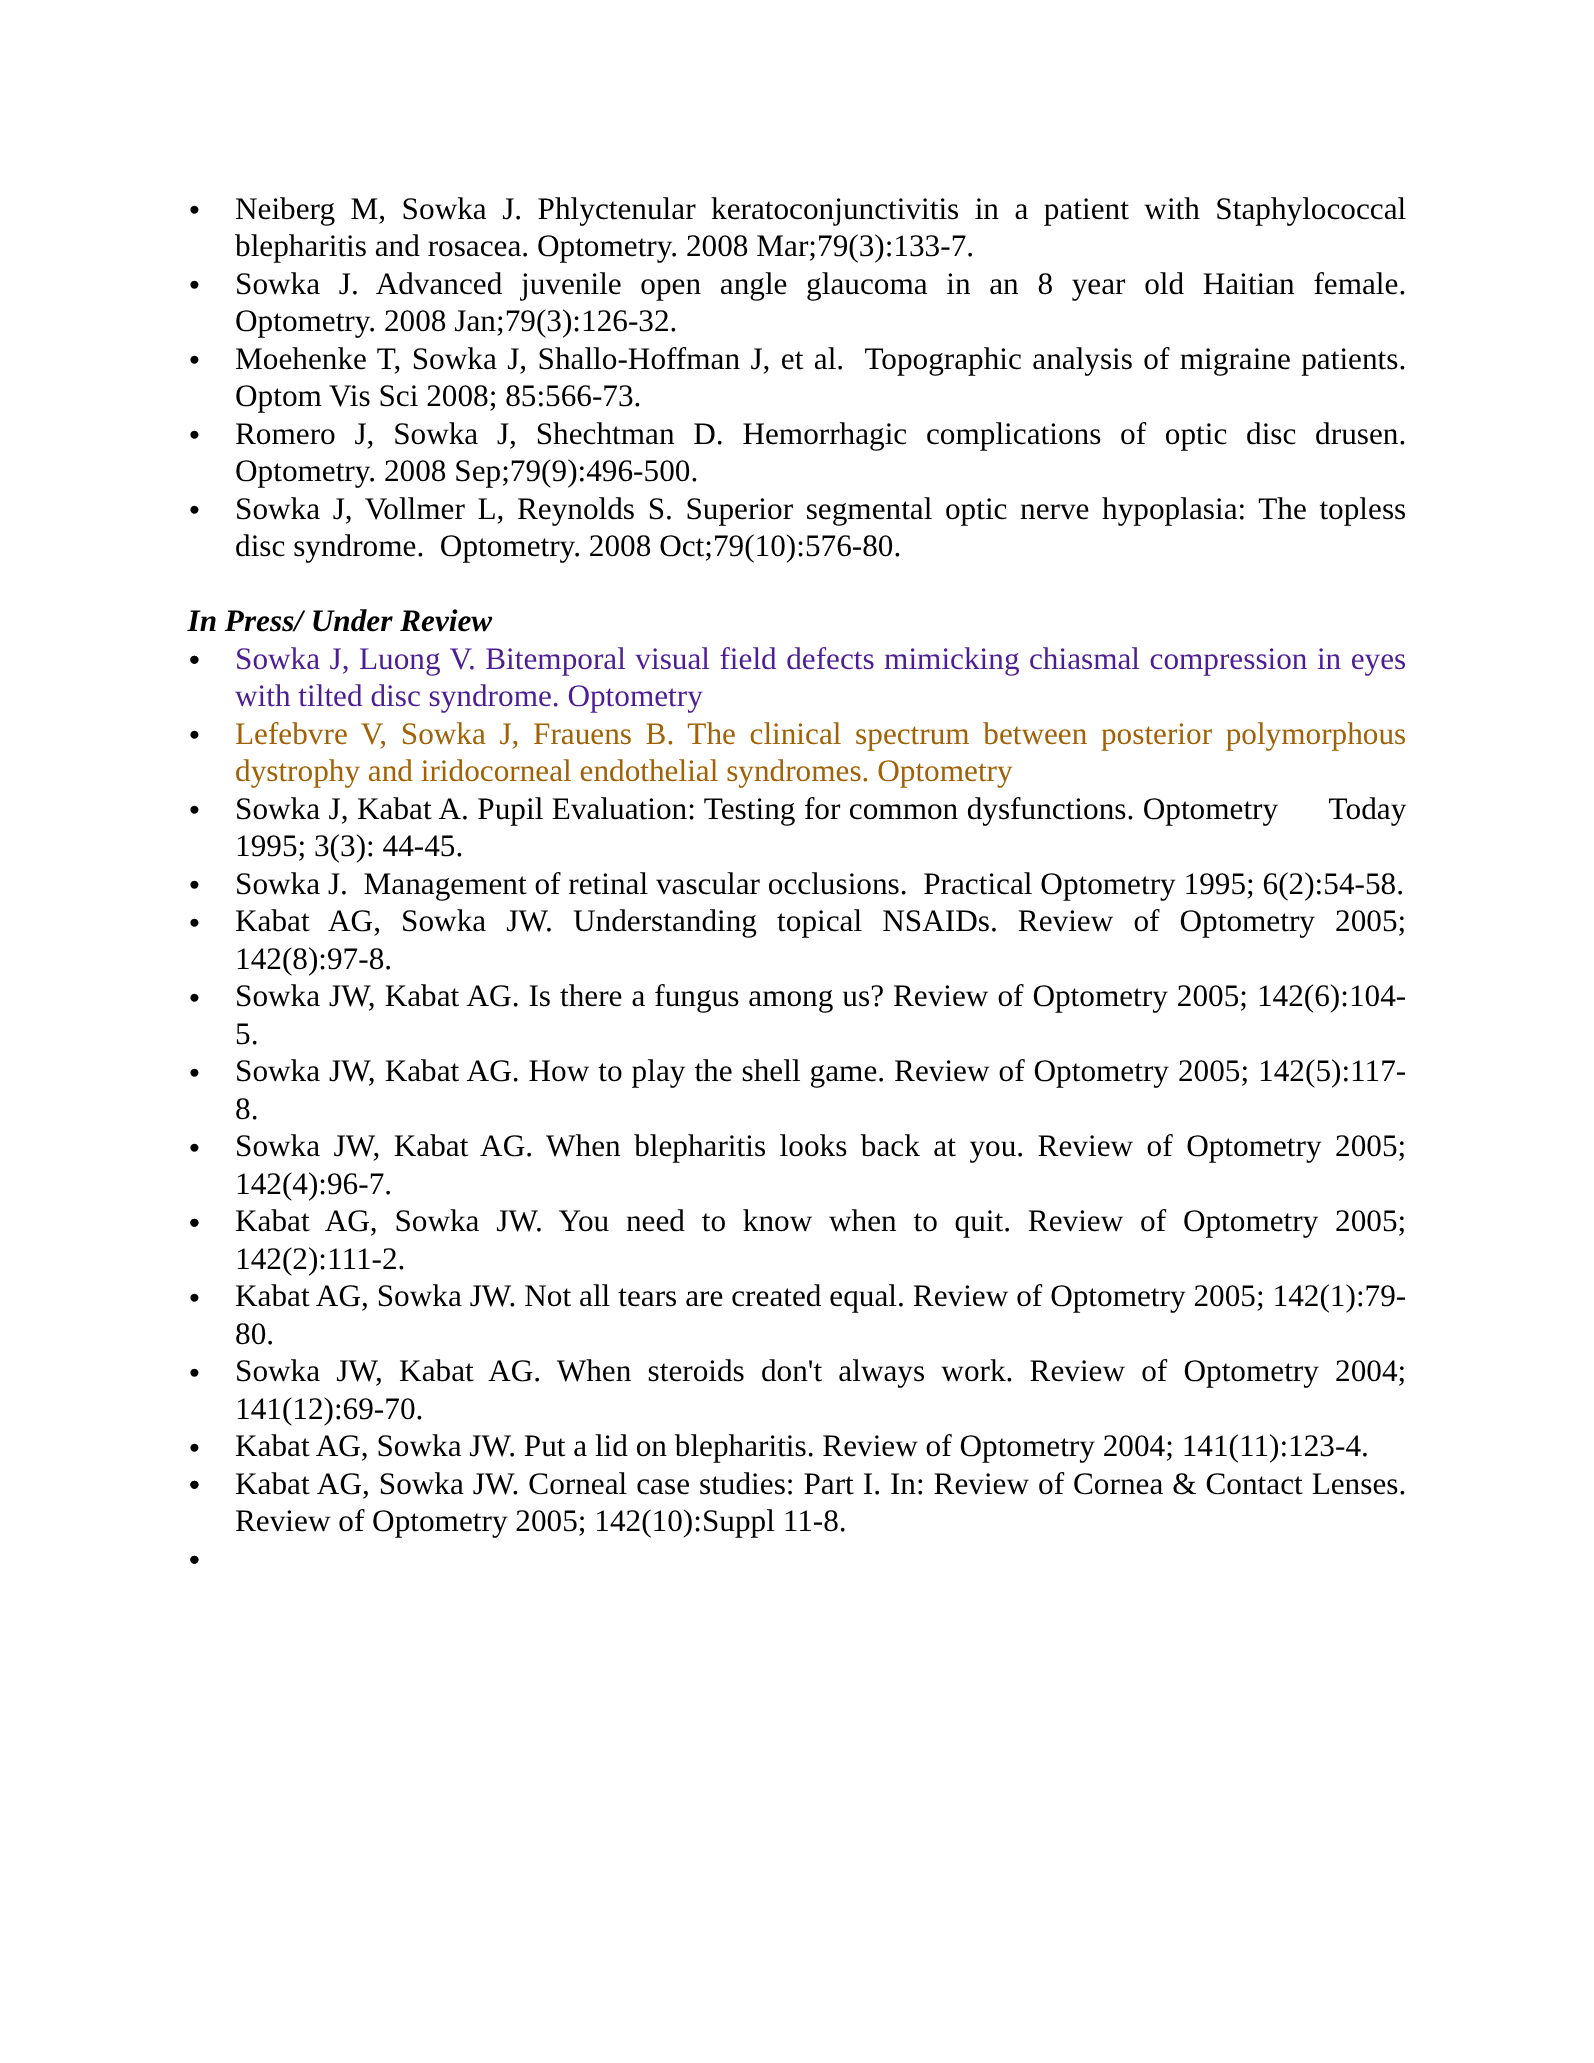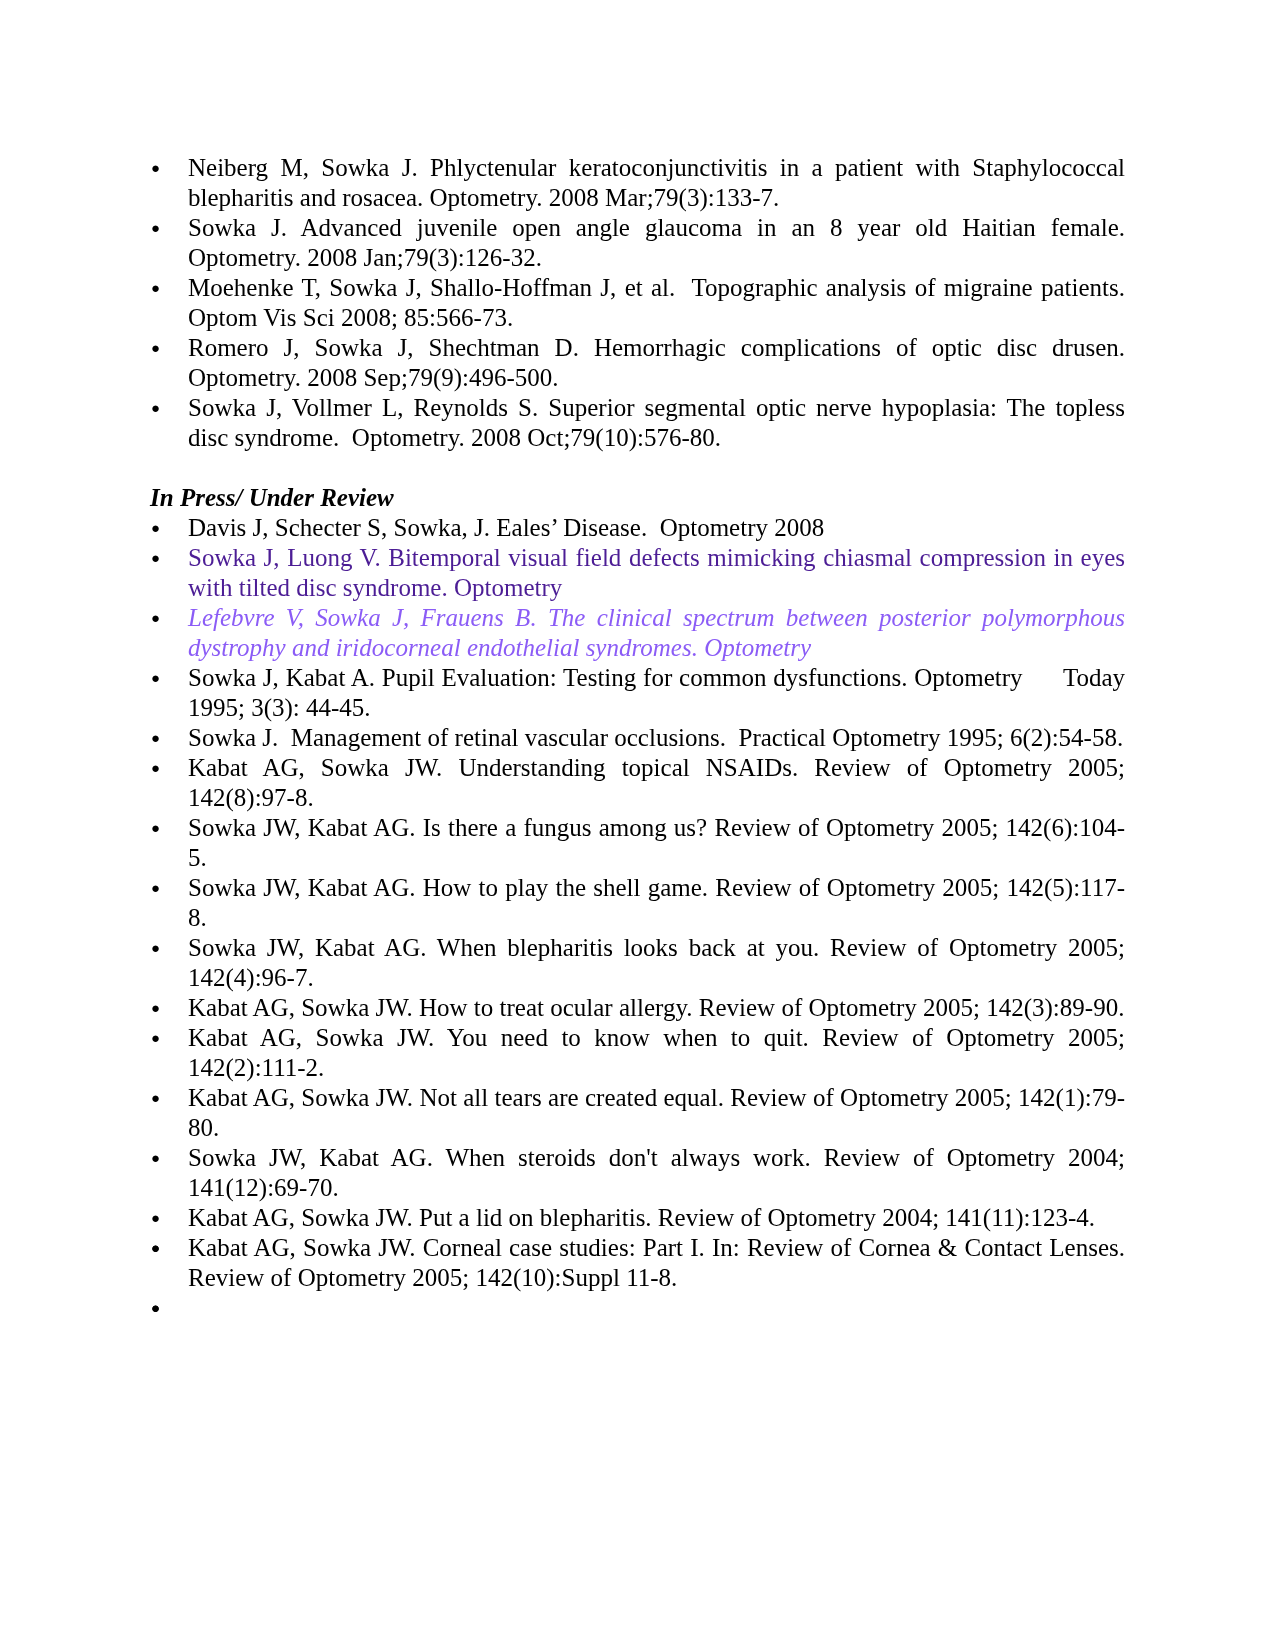--- a/index.html
+++ b/index.html
@@ -63,34 +63,34 @@
       <div class="pub-item"><span class="bullet">●</span><span>Neiberg M, Sowka J. Phlyctenular keratoconjunctivitis in a patient with Staphylococcal blepharitis and rosacea. Optometry. 2008 Mar;79(3):133-7.</span></div>
       <div class="pub-item"><span class="bullet">●</span><span>Sowka J. Advanced juvenile open angle glaucoma in an 8 year old Haitian female. Optometry. 2008 Jan;79(3):126-32.</span></div>
       <div class="pub-item"><span class="bullet">●</span><span>Moehenke T, Sowka J, Shallo-Hoffman J, et al.&nbsp; Topographic analysis of migraine patients. Optom Vis Sci 2008; 85:566-73.</span></div>
       <div class="pub-item"><span class="bullet">●</span><span>Romero J, Sowka J, Shechtman D. Hemorrhagic complications of optic disc drusen. Optometry. 2008 Sep;79(9):496-500.</span></div>
       <div class="pub-item"><span class="bullet">●</span><span>Sowka J, Vollmer L, Reynolds S. Superior segmental optic nerve hypoplasia: The topless disc syndrome.&nbsp; Optometry. 2008 Oct;79(10):576-80.</span></div>
     </div>
 
   <h2 class="section-heading heading-inpress">In Press/ Under Review</h2>
 
   <div class="pub-list">
-      <div class="pub-item"><span class="bullet">●</span><span>Davis J, Schecter S, Sowka, J. Eales’ Disease.&nbsp; Optometry 2008</span></div>
+      <div class="pub-item"><span class="bullet">●</span></div>
       <div class="pub-item"><span class="bullet">●</span><span style="color: #4c1d95;">Sowka J, Luong V. Bitemporal visual field defects mimicking chiasmal compression in eyes with tilted disc syndrome. Optometry</span></div>
-      <div class="pub-item"><span class="bullet">●</span><span style="color: #8b5cf6; font-style: italic;">Lefebvre V, Sowka J, Frauens B. The clinical spectrum between posterior polymorphous dystrophy and iridocorneal endothelial syndromes. Optometry</span></div>
+      <div class="pub-item"><span class="bullet">●</span><span style="color: #a16207;">Lefebvre V, Sowka J, Frauens B. The clinical spectrum between posterior polymorphous dystrophy and iridocorneal endothelial syndromes. Optometry</span></div>
     </div>
 
 
   <div class="pub-list">
       <div class="pub-item"><span class="bullet">●</span><span>Sowka J, Kabat A. Pupil Evaluation: Testing for common dysfunctions. Optometry &nbsp;&nbsp;&nbsp;&nbsp; Today 1995; 3(3): 44-45.</span></div>
       <div class="pub-item"><span class="bullet">●</span><span>Sowka J.&nbsp; Management of retinal vascular occlusions.&nbsp; Practical Optometry 1995; 6(2):54-58.</span></div>
       <div class="pub-item"><span class="bullet">●</span><span>Kabat AG, Sowka JW. Understanding topical NSAIDs. Review of Optometry 2005; 142(8):97-8.</span></div>
       <div class="pub-item"><span class="bullet">●</span><span>Sowka JW, Kabat AG. Is there a fungus among us? Review of Optometry 2005; 142(6):104-5.</span></div>
       <div class="pub-item"><span class="bullet">●</span><span>Sowka JW, Kabat AG. How to play the shell game. Review of Optometry 2005; 142(5):117-8.</span></div>
       <div class="pub-item"><span class="bullet">●</span><span>Sowka JW, Kabat AG. When blepharitis looks back at you. Review of Optometry 2005; 142(4):96-7.</span></div>
-      <div class="pub-item"><span class="bullet">●</span><span>Kabat AG, Sowka JW. How to treat ocular allergy. Review of Optometry 2005; 142(3):89-90.</span></div>
+      <div class="pub-item"><span class="bullet">●</span></div>
       <div class="pub-item"><span class="bullet">●</span><span>Kabat AG, Sowka JW. You need to know when to quit. Review of Optometry 2005; 142(2):111-2.</span></div>
       <div class="pub-item"><span class="bullet">●</span><span>Kabat AG, Sowka JW. Not all tears are created equal. Review of Optometry 2005; 142(1):79-80.</span></div>
       <div class="pub-item"><span class="bullet">●</span><span>Sowka JW, Kabat AG. When steroids don't always work. Review of Optometry 2004; 141(12):69-70.</span></div>
       <div class="pub-item"><span class="bullet">●</span><span>Kabat AG, Sowka JW. Put a lid on blepharitis. Review of Optometry 2004; 141(11):123-4.</span></div>
       <div class="pub-item"><span class="bullet">●</span></div>
       <div class="pub-item"><span class="bullet">●</span><span>Kabat AG, Sowka JW. Corneal case studies: Part I. In: Review of Cornea &amp; Contact Lenses. Review of Optometry 2005; 142(10):Suppl 11-8.</span></div>
       <div class="pub-item"><span class="bullet">●</span></div>
       <div class="pub-item"><span class="bullet">●</span></div>
     </div>
 

